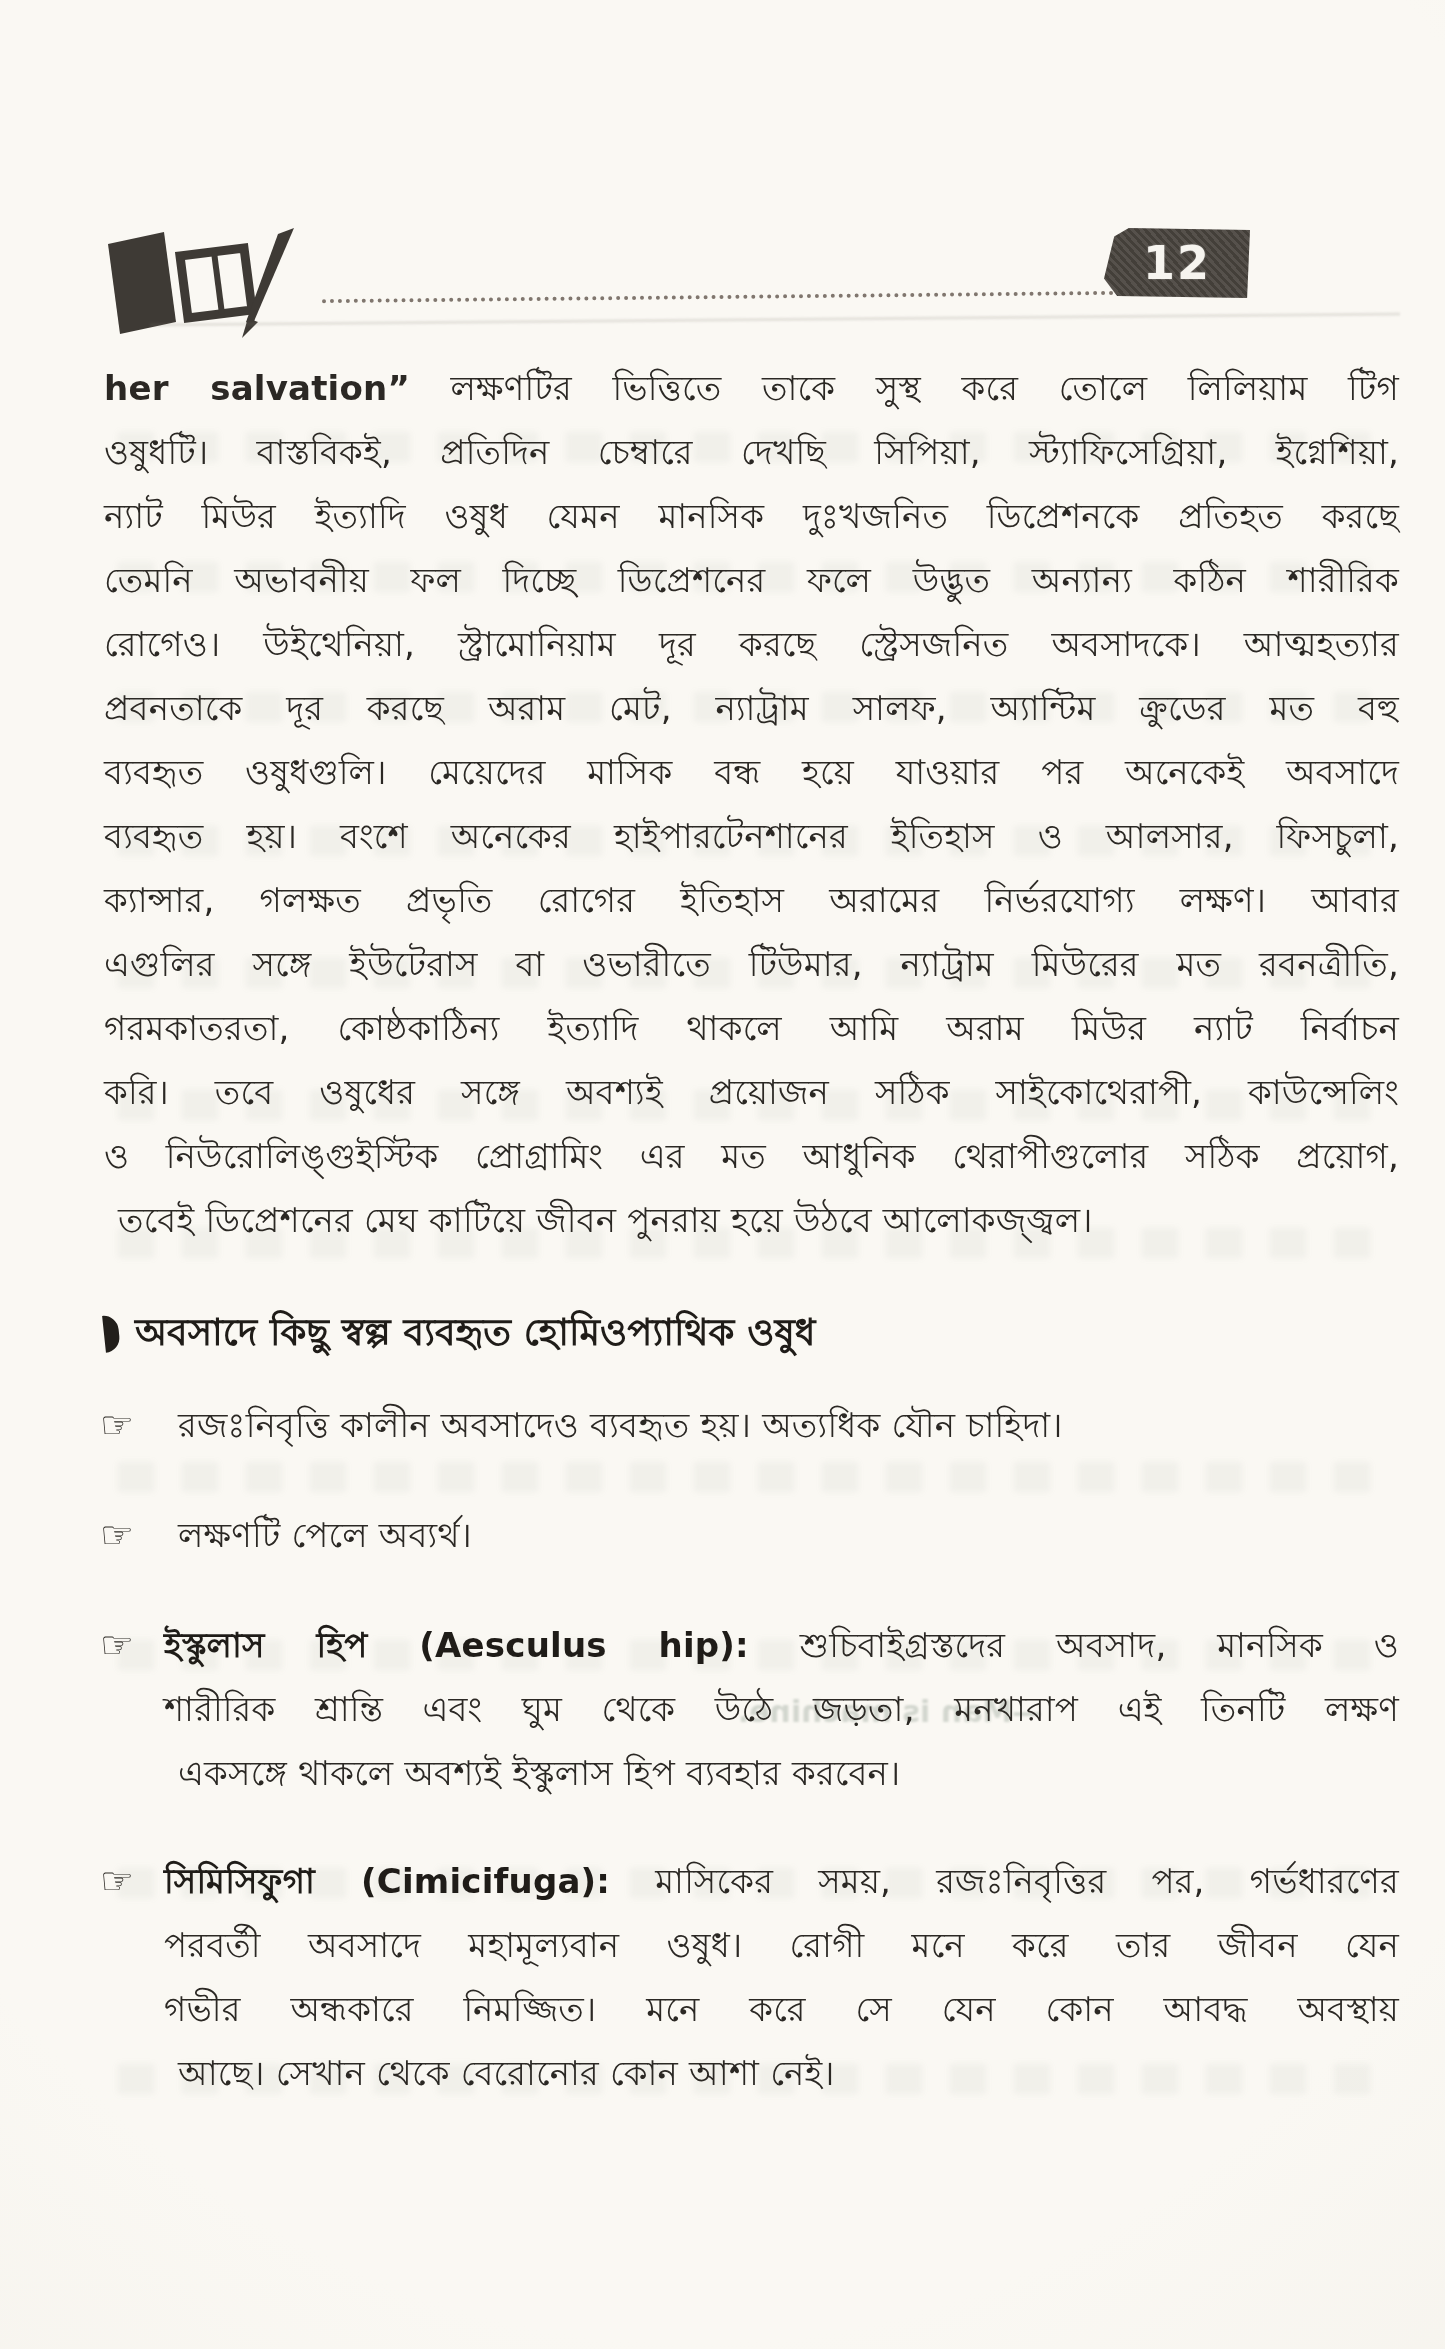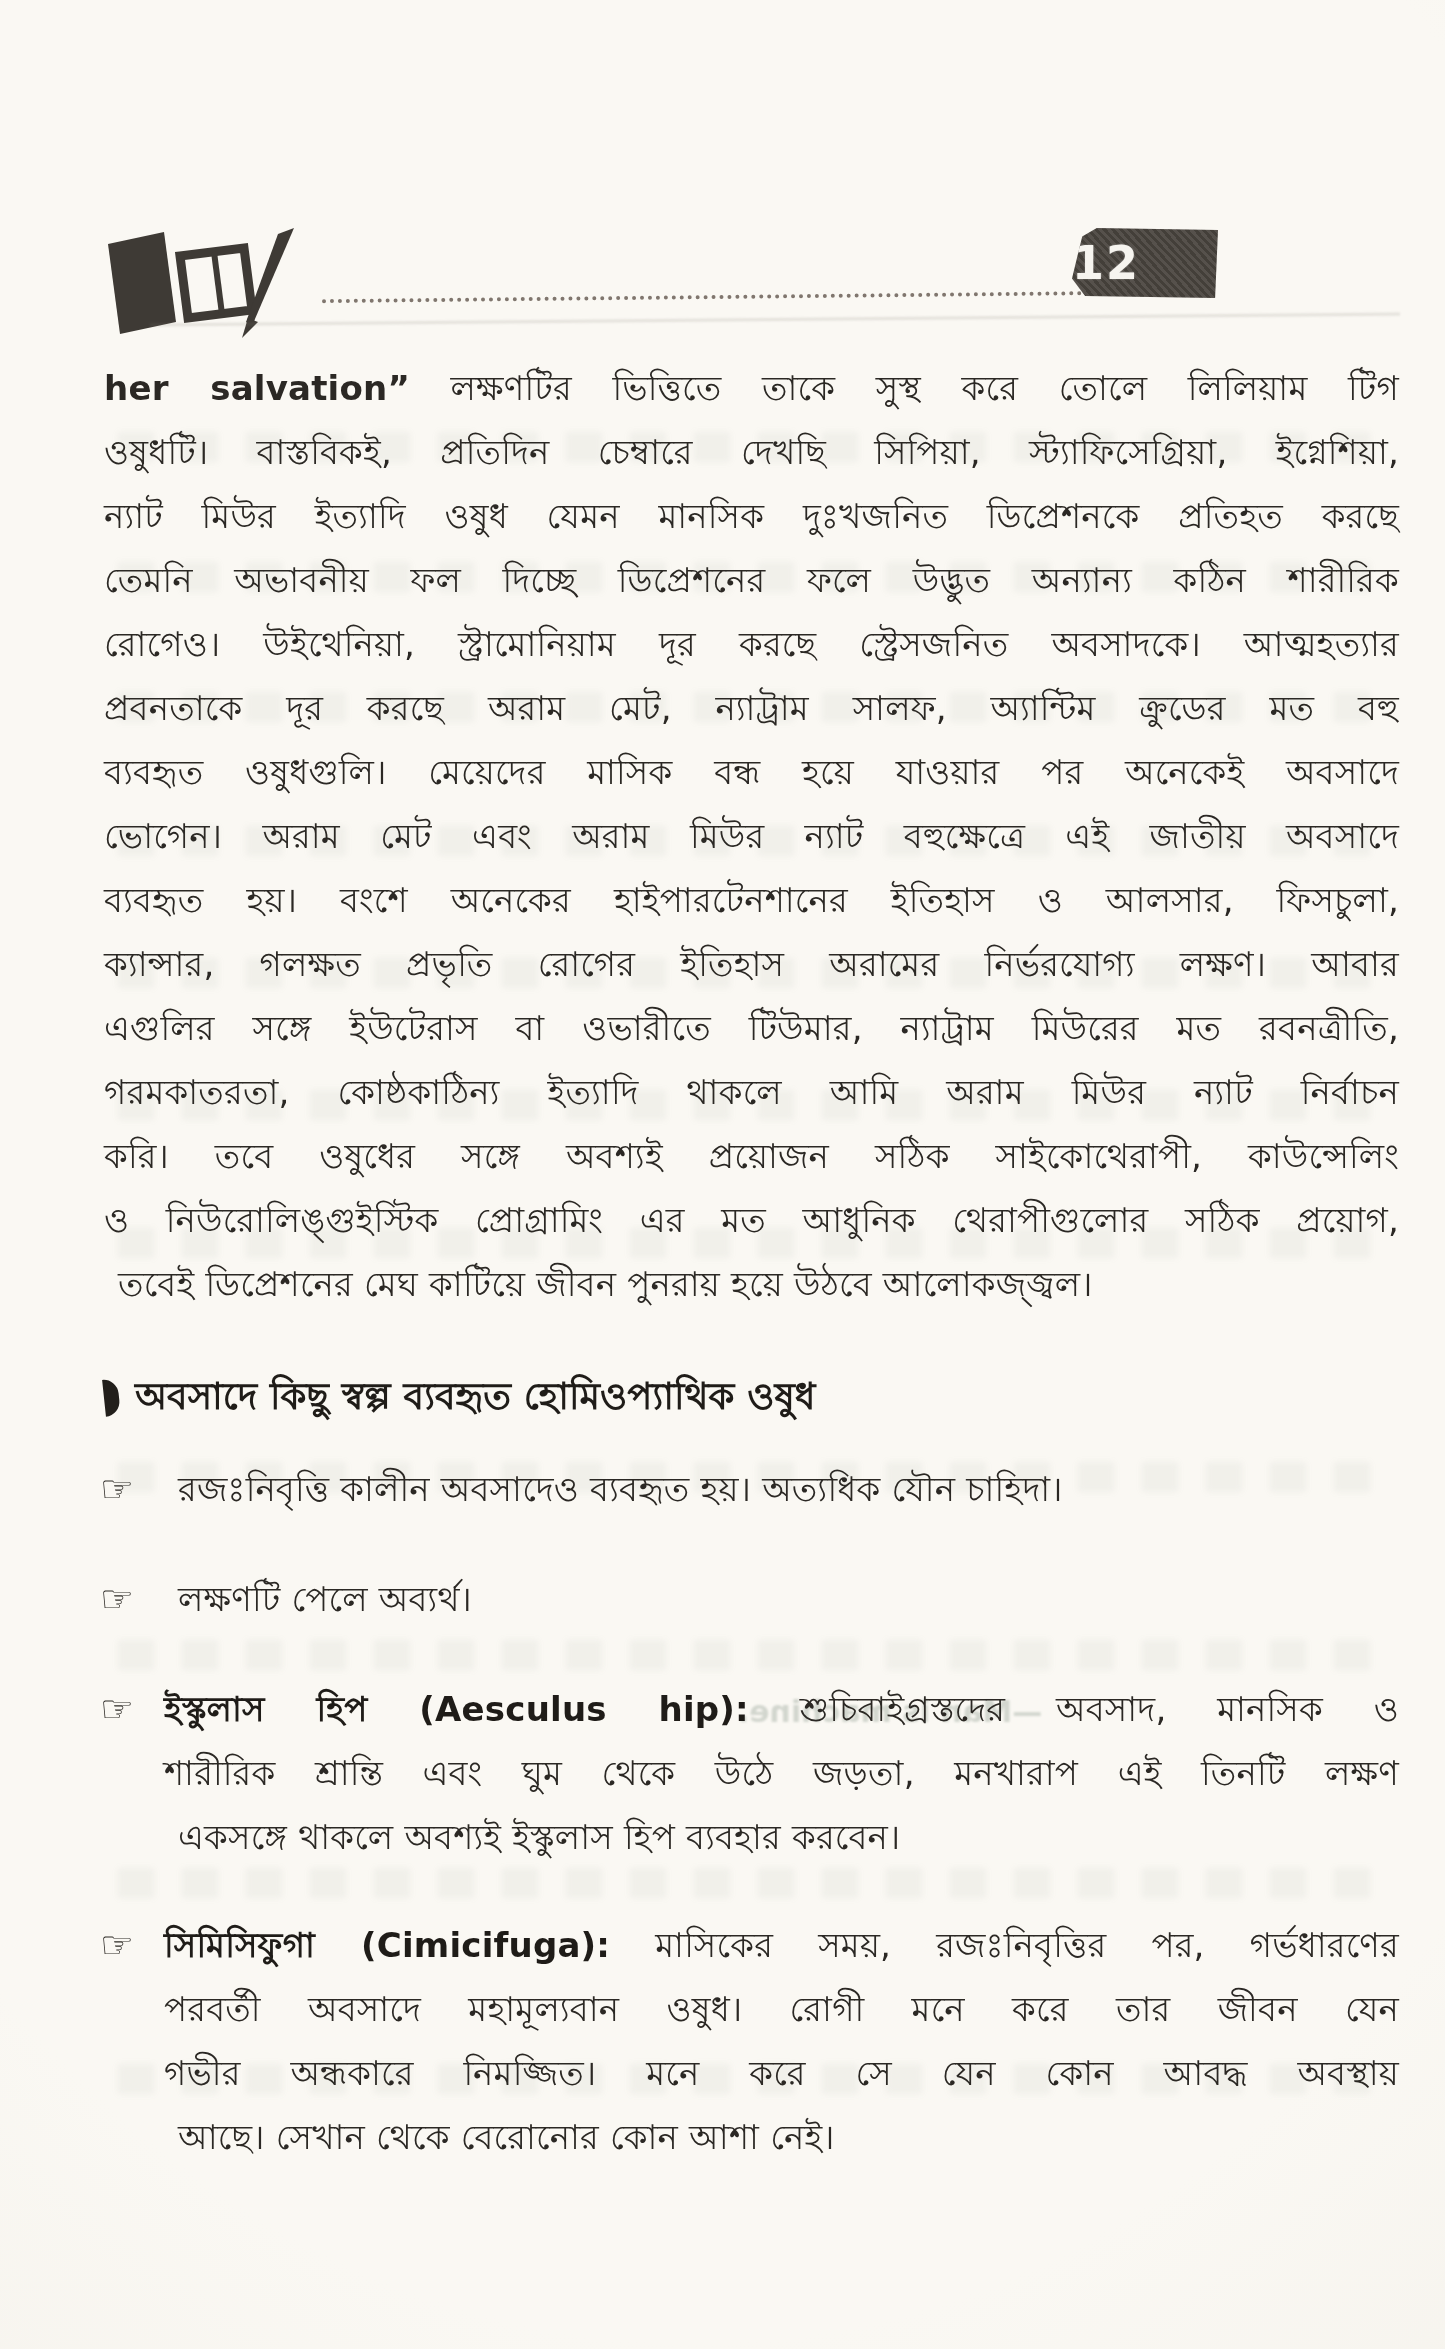--- a/index.html
+++ b/index.html
@@ -11,25 +11,25 @@
     color:#2b2824;
   }
   .page{position:absolute;inset:0;}
 
   
   .logo{position:absolute;left:102px;top:226px;width:215px;height:120px;}
   .rule{position:absolute;left:322px;top:295px;width:800px;height:0;
         border-top:4px dotted #6b6057;transform:rotate(-0.6deg);opacity:.85;}
   .rule2{position:absolute;left:150px;top:318px;width:1250px;height:3px;
         background:rgba(130,122,110,.18);filter:blur(1px);transform:rotate(-0.5deg);}
-  .badge{position:absolute;left:1072px;top:228px;width:146px;height:70px;
+  .badge{position:absolute;left:1104px;top:228px;width:146px;height:70px;
         background:#49443e;
         background-image:repeating-linear-gradient(47deg,rgba(255,255,255,.07) 0 3px,rgba(0,0,0,.08) 3px 6px);
         clip-path:polygon(17% 0,100% 3%,98% 100%,9% 97%,0 72%,7% 12%);
-        display:flex;align-items:center;}
+        display:flex;align-items:center;justify-content:center;}
   .badge span{color:#f6f4ef;font-size:46px;font-weight:bold;letter-spacing:2px;
         text-shadow:0 0 2px rgba(255,255,255,.4);}
 
   
   .content{position:absolute;left:104px;right:46px;top:356px;}
   .bline{font-size:34px;line-height:64px;text-align:justify;text-align-last:justify;
          letter-spacing:.2px;}
   .bline.end{text-align-last:left;margin-left:14px;}
   .lead{font-weight:bold;}
 
@@ -88,21 +88,20 @@
     <div class="bline">
       <span class="lead">her salvation”</span>
       <span>লক্ষণটির ভিত্তিতে তাকে সুস্থ করে তোলে লিলিয়াম টিগ</span>
     </div>
     <div class="bline">ওষুধটি। বাস্তবিকই, প্রতিদিন চেম্বারে দেখছি সিপিয়া, স্ট্যাফিসেগ্রিয়া, ইগ্নেশিয়া,</div>
     <div class="bline">ন্যাট মিউর ইত্যাদি ওষুধ যেমন মানসিক দুঃখজনিত ডিপ্রেশনকে প্রতিহত করছে</div>
     <div class="bline">তেমনি অভাবনীয় ফল দিচ্ছে ডিপ্রেশনের ফলে উদ্ভুত অন্যান্য কঠিন শারীরিক</div>
     <div class="bline">রোগেও। উইথেনিয়া, স্ট্রামোনিয়াম দূর করছে স্ট্রেসজনিত অবসাদকে। আত্মহত্যার</div>
     <div class="bline">প্রবনতাকে দূর করছে অরাম মেট, ন্যাট্রাম সালফ, অ্যান্টিম ক্রুডের মত বহু</div>
     <div class="bline">ব্যবহৃত ওষুধগুলি। মেয়েদের মাসিক বন্ধ হয়ে যাওয়ার পর অনেকেই অবসাদে</div>
-    <div class="bline">ভোগেন। অরাম মেট এবং অরাম মিউর ন্যাট বহুক্ষেত্রে এই জাতীয় অবসাদে</div>
     <div class="bline">ব্যবহৃত হয়। বংশে অনেকের হাইপারটেনশানের ইতিহাস ও আলসার, ফিসচুলা,</div>
     <div class="bline">ক্যান্সার, গলক্ষত প্রভৃতি রোগের ইতিহাস অরামের নির্ভরযোগ্য লক্ষণ। আবার</div>
     <div class="bline">এগুলির সঙ্গে ইউটেরাস বা ওভারীতে টিউমার, ন্যাট্রাম মিউরের মত রবনত্রীতি,</div>
     <div class="bline">গরমকাতরতা, কোষ্ঠকাঠিন্য ইত্যাদি থাকলে আমি অরাম মিউর ন্যাট নির্বাচন</div>
     <div class="bline">করি। তবে ওষুধের সঙ্গে অবশ্যই প্রয়োজন সঠিক সাইকোথেরাপী, কাউন্সেলিং</div>
     <div class="bline">ও নিউরোলিঙ্গুইস্টিক প্রোগ্রামিং এর মত আধুনিক থেরাপীগুলোর সঠিক প্রয়োগ,</div>
     <div class="bline end">তবেই ডিপ্রেশনের মেঘ কাটিয়ে জীবন পুনরায় হয়ে উঠবে আলোকজ্জ্বল।</div>
 
     <div class="heading">
       <span class="hbullet"></span>

